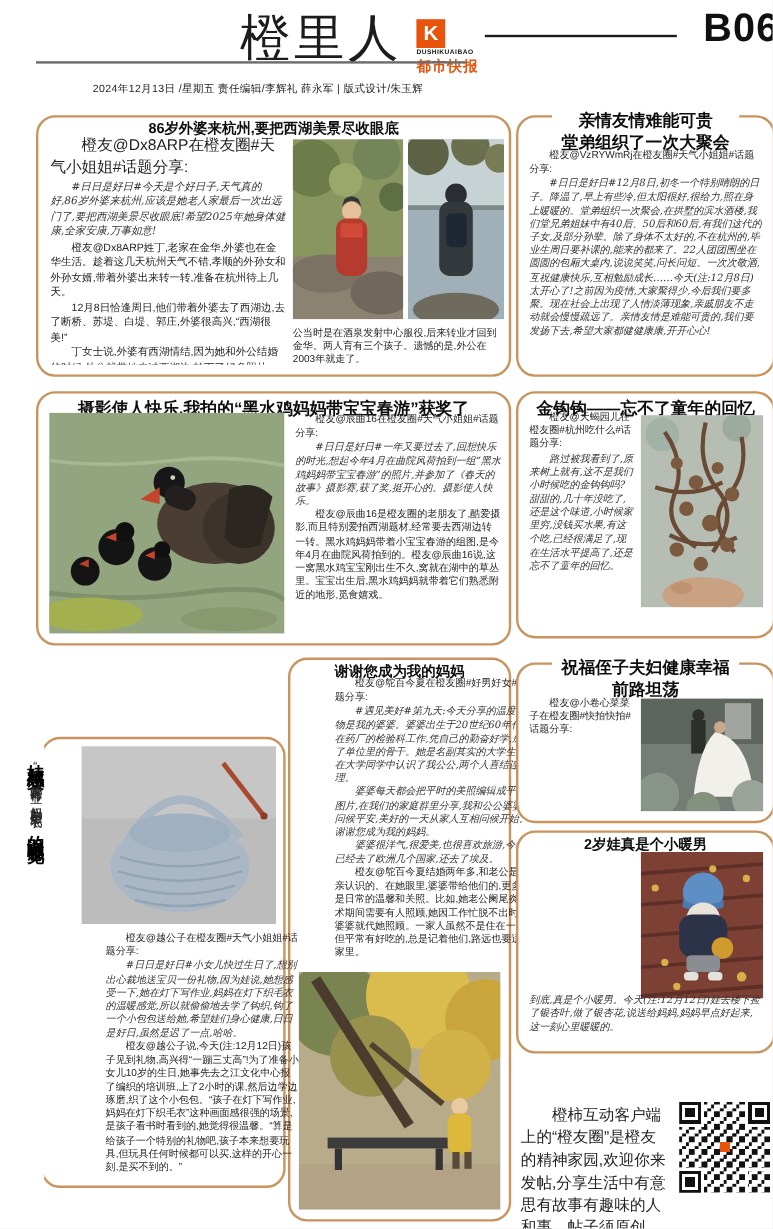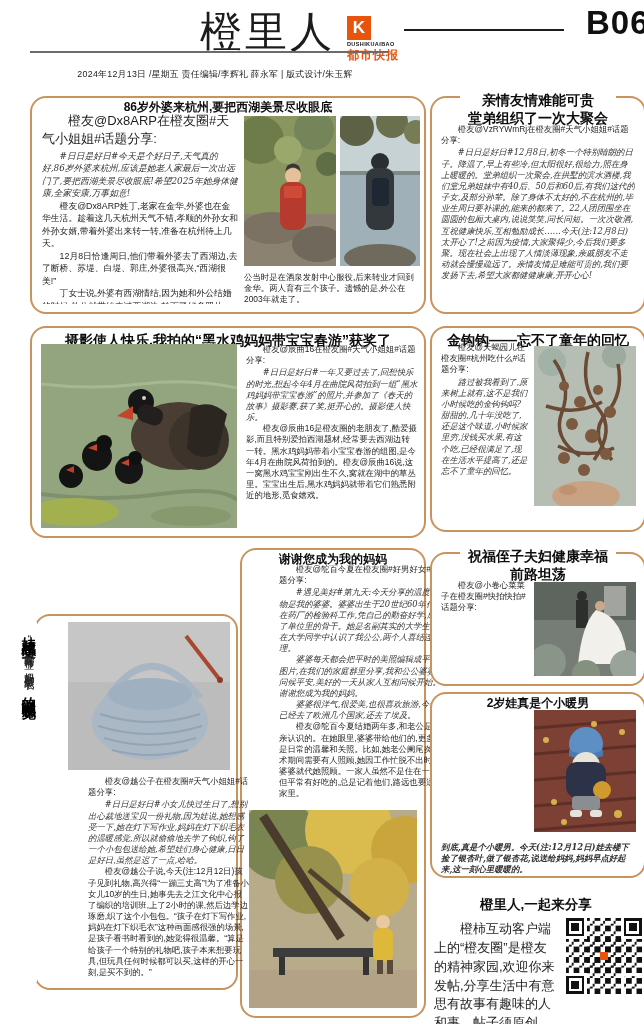--- a/index.html
+++ b/index.html
@@ -259,21 +259,21 @@
         <circle cx="52" cy="34" r="17" fill="#5d8ec4"></circle>
         <path d="M35,40 q17,8 34,0 l0,6 q-17,7 -34,0 z" fill="#4a7ab0"></path>
         <circle cx="52" cy="56" r="14" fill="#e8e4da"></circle>
         <rect x="32" y="52" width="40" height="36" rx="11" fill="#2c3248"></rect>
         <circle cx="68" cy="80" r="9" fill="#d09a2e"></circle>
         <rect x="38" y="86" width="28" height="14" rx="4" fill="#8a8d92"></rect>
         <rect x="36" y="100" width="12" height="7" rx="3" fill="#e4e2dc"></rect>
           <rect x="56" y="100" width="12" height="7" rx="3" fill="#e4e2dc"></rect>
       </svg>
     </div>
-    <div class="txt dense" style="left:9px;top:148px;width:194px;height:34px;font-weight:bold;">
+    <div class="txt dense" style="left:9px;top:134px;width:194px;height:34px;">
       <p class="quote" style="text-indent:0;">到底,真是个小暖男。今天(注:12月12日)娃去楼下捡了银杏叶,做了银杏花,说送给妈妈,妈妈早点好起来,这一刻心里暖暖的。</p>
     </div>
   </section>
 
   <section class="card" style="left:34px;top:614px;width:200px;height:372px;">
     <div class="vtitle" style="left:-16px;top:6px;height:352px;">
       <span class="big">娃想感受</span><span class="small">“她在灯下写作业,妈妈在灯下织毛衣”</span><span class="big">的温暖感觉</span>
     </div>
     <div class="ph" style="left:32px;top:6px;width:162px;height:148px;">
       <svg viewBox="0 0 162 148" preserveAspectRatio="none">
@@ -293,21 +293,20 @@
       </svg>
     </div>
     <div class="txt dense" style="left:32px;top:160px;width:162px;height:206px;margin-left:20px;">
       <p class="lead">橙友@越公子在橙友圈#天气小姐姐#话题分享:</p>
       <p class="quote">#日日是好日#小女儿快过生日了,想别出心裁地送宝贝一份礼物,因为娃说,她想感受一下,她在灯下写作业,妈妈在灯下织毛衣的温暖感觉,所以就偷偷地去学了钩织,钩了一个小包包送给她,希望娃们身心健康,日日是好日,虽然是迟了一点,哈哈。</p>
       <p class="bodyp">橙友@越公子说,今天(注:12月12日)孩子见到礼物,高兴得“一蹦三丈高”!为了准备小女儿10岁的生日,她事先去之江文化中心报了编织的培训班,上了2小时的课,然后边学边琢磨,织了这个小包包。“孩子在灯下写作业,妈妈在灯下织毛衣”这种画面感很强的场景,是孩子看书时看到的,她觉得很温馨。“算是给孩子一个特别的礼物吧,孩子本来想要玩具,但玩具任何时候都可以买,这样的开心一刻,是买不到的。”</p>
     </div>
   </section>
 
   <div class="abs share" style="left:430px;top:896px;width:212px;height:120px;">
-    <div class="share-title">橙里人,一起来分享</div>
     <div class="abs" style="left:0;top:20px;width:130px;">
       <p>橙柿互动客户端上的“橙友圈”是橙友的精神家园,欢迎你来发帖,分享生活中有意思有故事有趣味的人和事。帖子须原创。</p>
       <p>所有刊发在《橙里人》版面上的帖子,作者将获得橙柿商城无门槛现金抵扣券50元。</p>
     </div>
     <div class="abs" style="left:136px;top:22px;width:76px;height:76px;">
       <svg viewBox="0 0 29 29" shape-rendering="crispEdges" style="width:100%;height:100%;">
         <rect width="29" height="29" fill="#fff"></rect>
         <defs>
           <pattern id="qn" width="4" height="4" patternUnits="userSpaceOnUse">
             <rect x="0" y="0" width="1" height="1" fill="#111"></rect>

